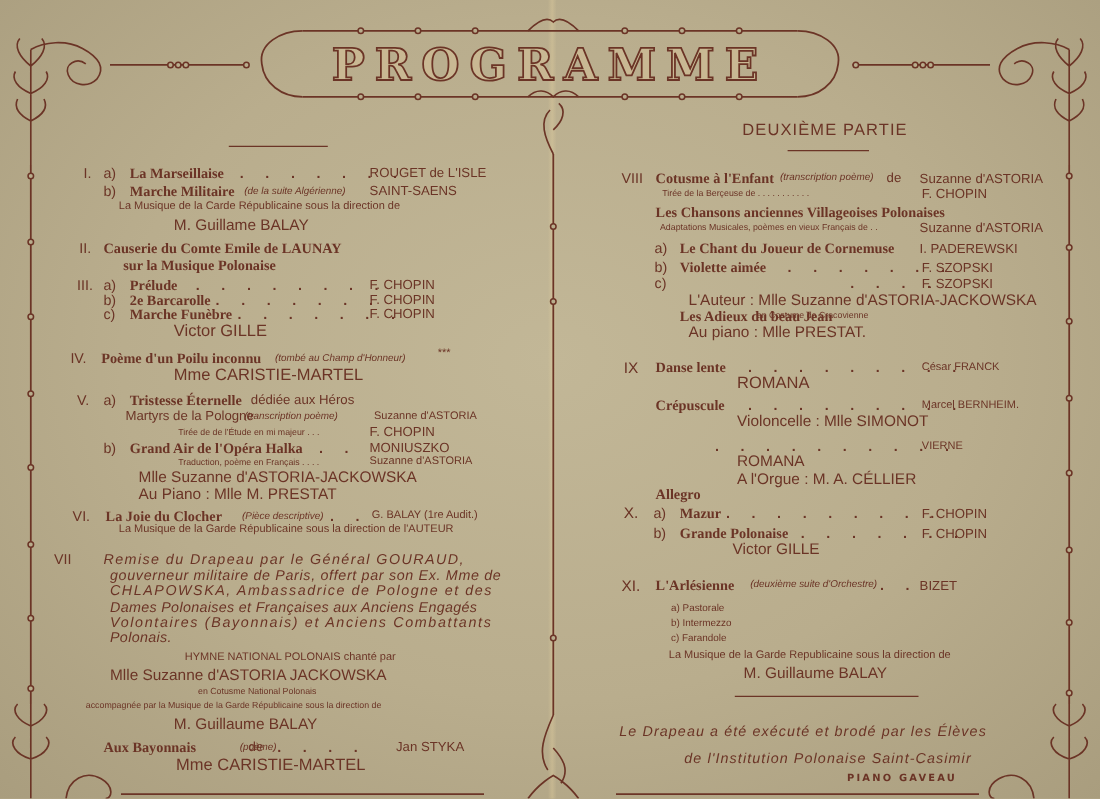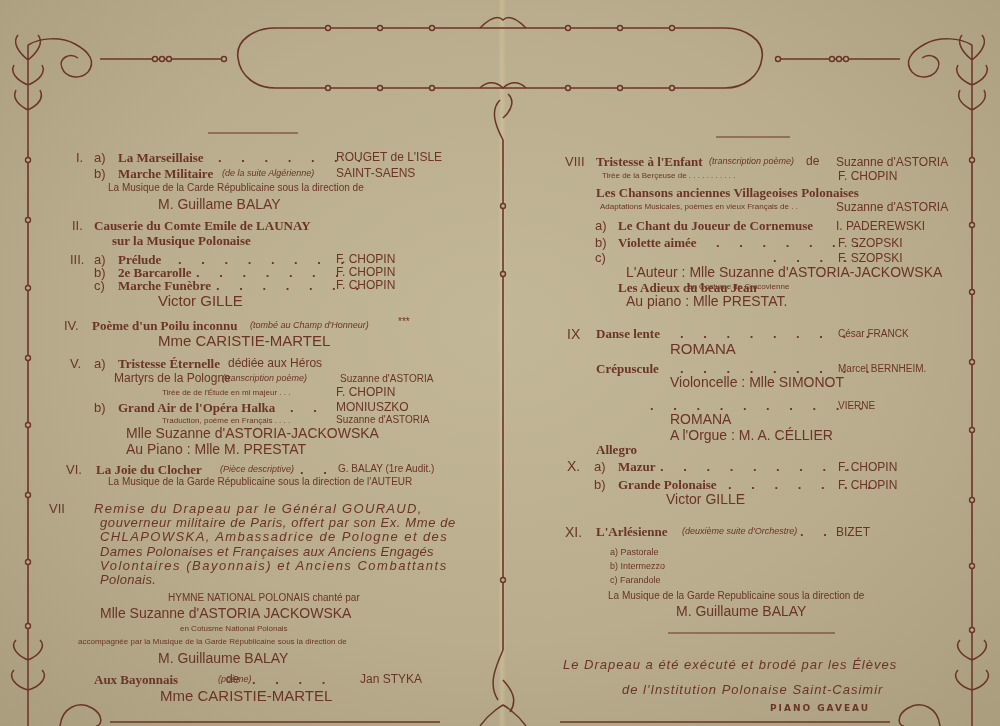--- a/index.html
+++ b/index.html
@@ -110,21 +110,23 @@
       <path d="M480 28 C 488 20 497 14 503 20 C 509 14 518 20 526 28"></path>
     </g>
 
     <g stroke="#6b3426" stroke-width="1.2">
       <line x1="208" y1="133" x2="298" y2="133"></line>
       <line x1="716" y1="137" x2="790" y2="137"></line>
       <line x1="668" y1="633" x2="835" y2="633"></line>
     </g>
   </svg>
 
-
+  <div class="title">PROGRAMME</div>
+
+  <div class="part-head" style="left:660px;top:110px;width:180px;">DEUXIÈME PARTIE</div>
 
   <div>
 
     <span class="t num" style="left:76px;top:151px;">I.</span>
     <span class="t num" style="left:94px;top:151px;">a)</span>
     <span class="t b" style="left:118px;top:151px;">La Marseillaise</span>
     <span class="t dots" style="left:218px;top:151px;">. . . . . . .</span>
     <span class="t r" style="left:336px;top:151px;">ROUGET de L'ISLE</span>
 
     <span class="t num" style="left:94px;top:167px;">b)</span>
@@ -205,21 +207,21 @@
     <span class="t it" style="left:186px;top:675px;margin-left:32px;">(poème)</span>
     <span class="t r" style="left:226px;top:673px;">de</span>
     <span class="t dots" style="left:252px;top:673px;">. . . .</span>
     <span class="t r" style="left:336px;top:673px;margin-left:24px;">Jan STYKA</span>
     <span class="t perf" style="left:160px;top:688px;">Mme CARISTIE-MARTEL</span>
   </div>
 
   <div>
 
     <span class="t num" style="left:565px;top:155px;">VIII</span>
-    <span class="t b" style="left:596px;top:155px;">Tristesse à l'Enfant</span>
+    <span class="t b" style="left:596px;top:155px;">Cotusme à l'Enfant</span>
     <span class="t it" style="left:709px;top:157px;">(transcription poème)</span>
     <span class="t r" style="left:806px;top:155px;">de</span>
     <span class="t r" style="left:836px;top:156px;">Suzanne d'ASTORIA</span>
     <span class="t xs" style="left:602px;top:172px;">Tirée de la Berçeuse de . . . . . . . . . . .</span>
     <span class="t r" style="left:838px;top:170px;">F. CHOPIN</span>
 
     <span class="t b" style="left:596px;top:186px;">Les Chansons anciennes Villageoises Polonaises</span>
     <span class="t xs" style="left:600px;top:203px;">Adaptations Musicales, poèmes en vieux Français de . .</span>
     <span class="t r" style="left:836px;top:201px;">Suzanne d'ASTORIA</span>
 

